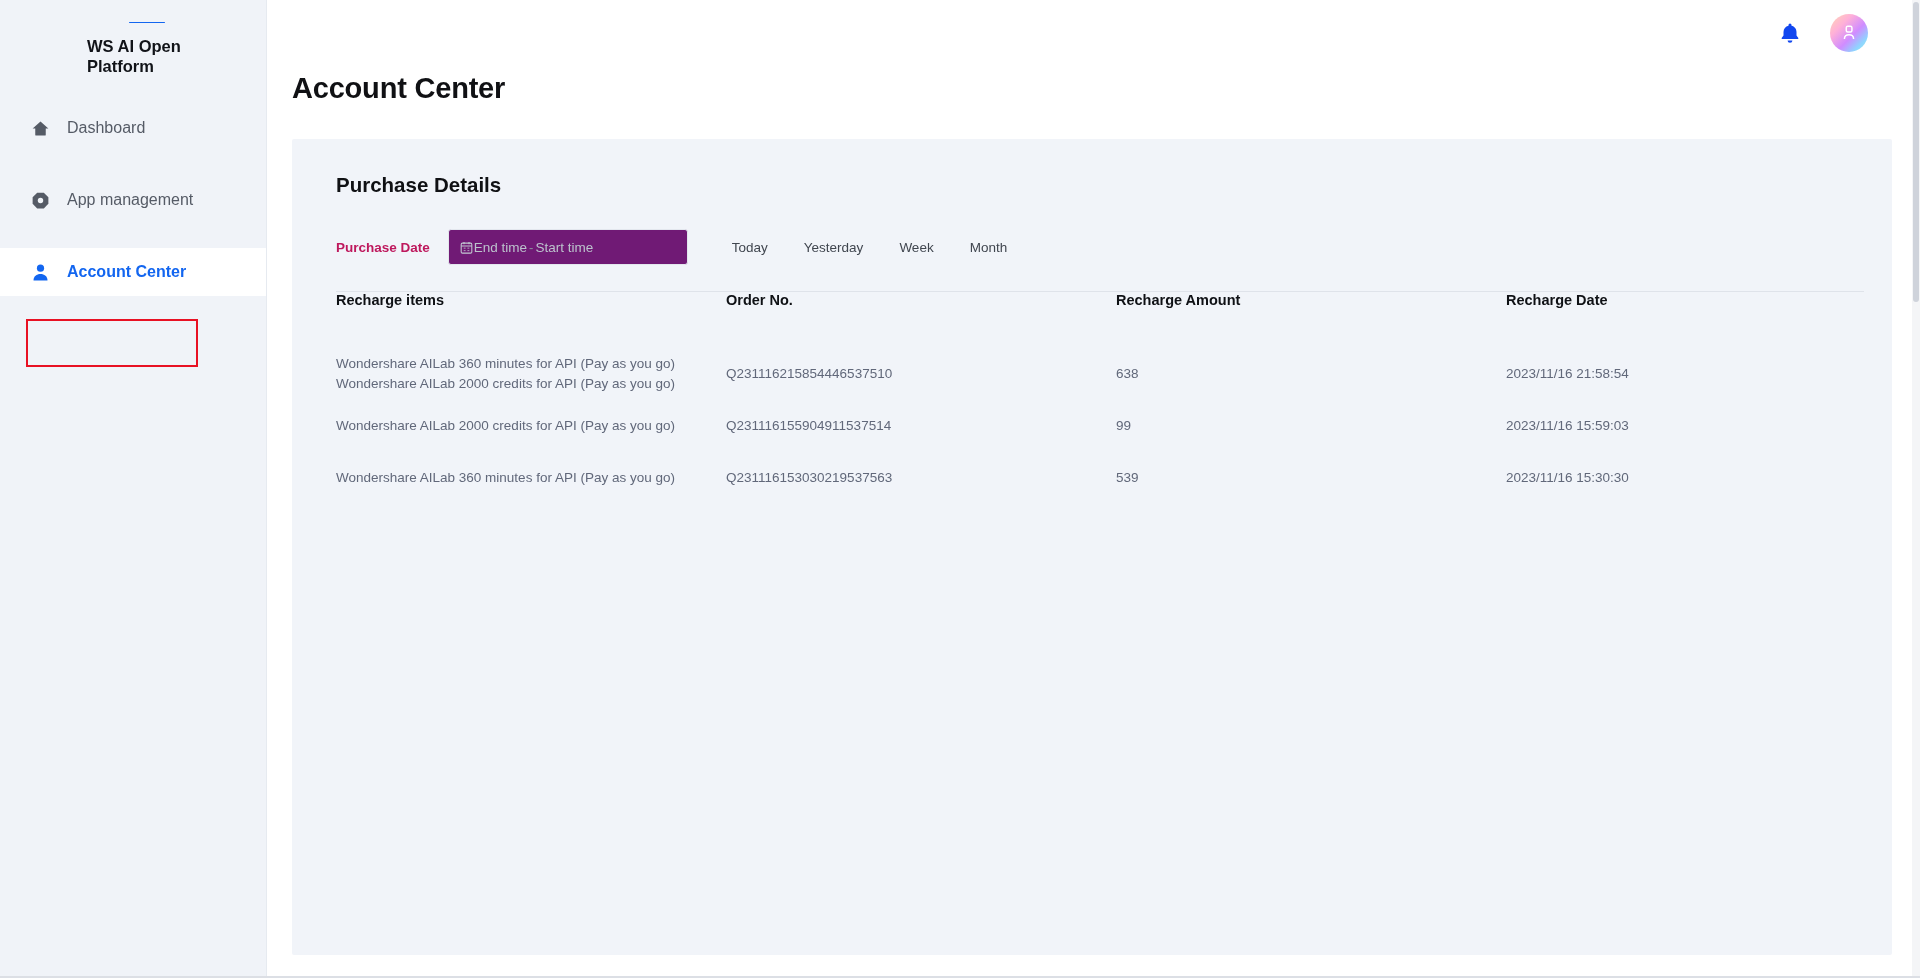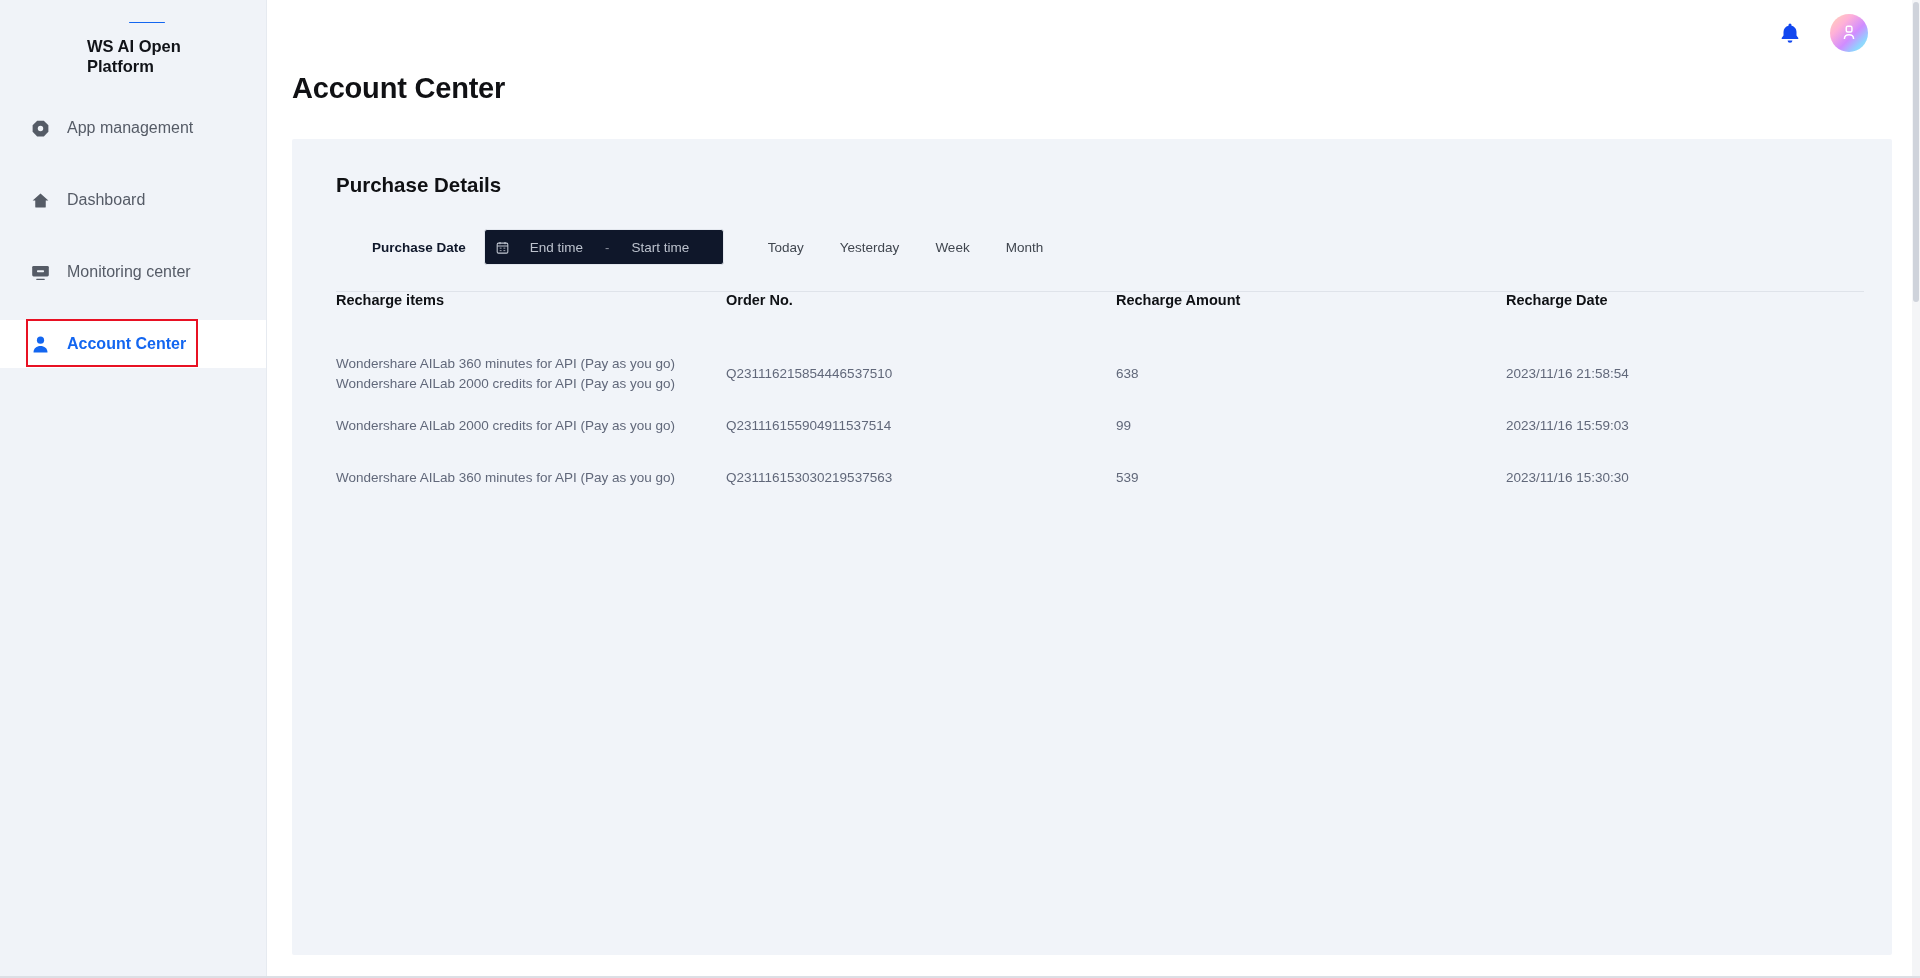--- a/index.html
+++ b/index.html
@@ -155,34 +155,33 @@
   .filter-row {
     display: flex;
     align-items: center;
     padding-left: 22px;
     gap: 0;
     margin-bottom: 26px;
   }
   .filter-label {
     font-size: 13.5px;
     font-weight: bold;
-    color: #0f172a;
+    color: #be185d;
     margin-right: 18px;
-    margin-left: 36px;
   }
   .daterange {
     width: 240px;
     height: 36px;
-    background: #0f172a;
+    background: #701a75;
     border: 1px solid #e3e7ee;
     border-radius: 3px;
     display: flex;
     align-items: center;
     padding: 0 10px;
-    gap: 20px;
+    gap: 0;
     cursor: pointer;
   }
   .cal-icon { width: 15px; height: 15px; color: #c2c8d2; display:flex; align-items:center; }
   .dr-ph {
     font-size: 13.5px;
     color: #bcc2cd;
   }
   .dr-sep { font-size: 13px; color: #8a909c; padding: 0 2px; }
 
   .quick { display: flex; gap: 8px; margin-left: 30px; }
@@ -268,46 +267,36 @@
         </svg>
       </span>
       <span class="brand-name">WS AI Open Platform</span>
     </div>
 
     <nav class="nav">
 
       <div class="nav-item">
         <span class="nav-icon">
           <svg viewBox="0 0 24 24" width="21" height="21" fill="currentColor">
+            <path d="M12 4 L3 12 h3 v7 a1 1 0 0 0 1 1 h10 a1 1 0 0 0 1-1 v-7 h3 Z"></path>
+          </svg>
+        </span>
+        <span class="nav-label">Dashboard</span>
+      </div>
+
+      <div class="nav-item">
+        <span class="nav-icon">
+          <svg viewBox="0 0 24 24" width="21" height="21" fill="currentColor">
             <path d="M8.2 3 h7.6 L21 8.2 v7.6 L15.8 21 H8.2 L3 15.8 V8.2 Z"></path>
             <circle cx="12" cy="12" r="3.1" fill="#f0f3f8"></circle>
           </svg>
         </span>
         <span class="nav-label">App management</span>
       </div>
 
-      <div class="nav-item">
-        <span class="nav-icon">
-          <svg viewBox="0 0 24 24" width="21" height="21" fill="currentColor">
-            <path d="M12 4 L3 12 h3 v7 a1 1 0 0 0 1 1 h10 a1 1 0 0 0 1-1 v-7 h3 Z"></path>
-          </svg>
-        </span>
-        <span class="nav-label">Dashboard</span>
-      </div>
-
-      <div class="nav-item">
-        <span class="nav-icon">
-          <svg viewBox="0 0 24 24" width="21" height="21" fill="currentColor">
-            <rect x="2.5" y="4.5" width="19" height="12" rx="1.6"></rect>
-            <rect x="8" y="9.4" width="8" height="2.2" rx="0.8" fill="#f0f3f8"></rect>
-            <rect x="7" y="19" width="10" height="1.6" rx="0.8"></rect>
-          </svg>
-        </span>
-        <span class="nav-label">Monitoring center</span>
-      </div>
 
       <div class="nav-item active">
         <span class="nav-icon">
           <svg viewBox="0 0 24 24" width="21" height="21" fill="currentColor">
             <circle cx="12" cy="7" r="4.1"></circle>
             <path d="M4 21 c0-4.4 3.6-7.2 8-7.2 s8 2.8 8 7.2 Z"></path>
           </svg>
         </span>
         <span class="nav-label">Account Center</span>
       </div>

